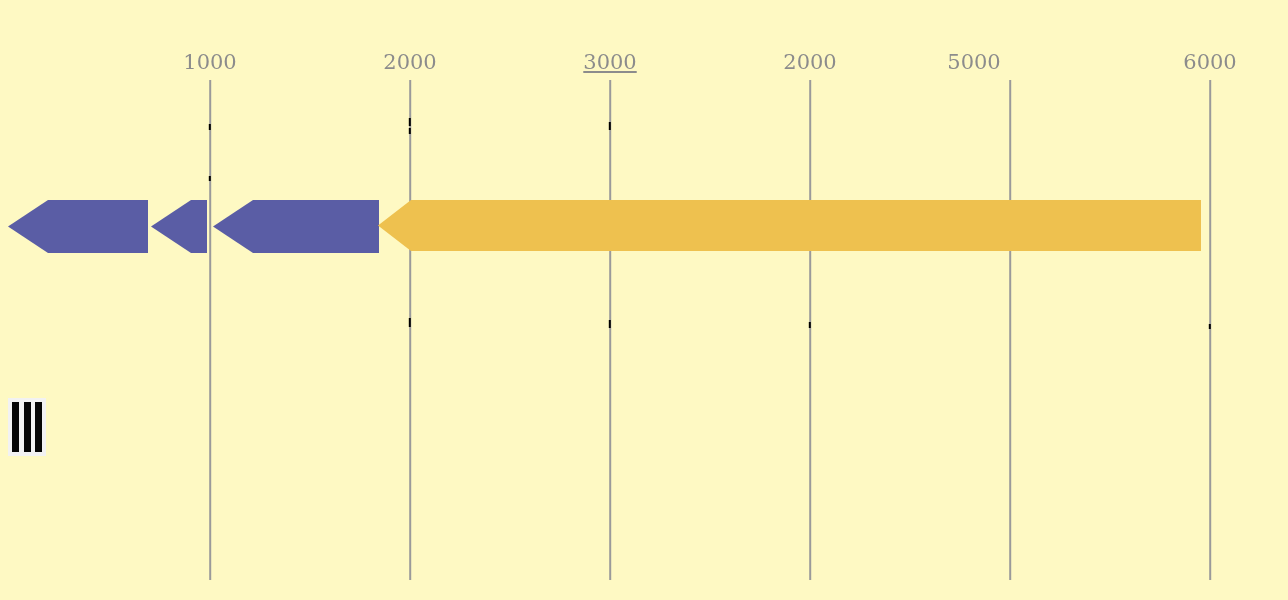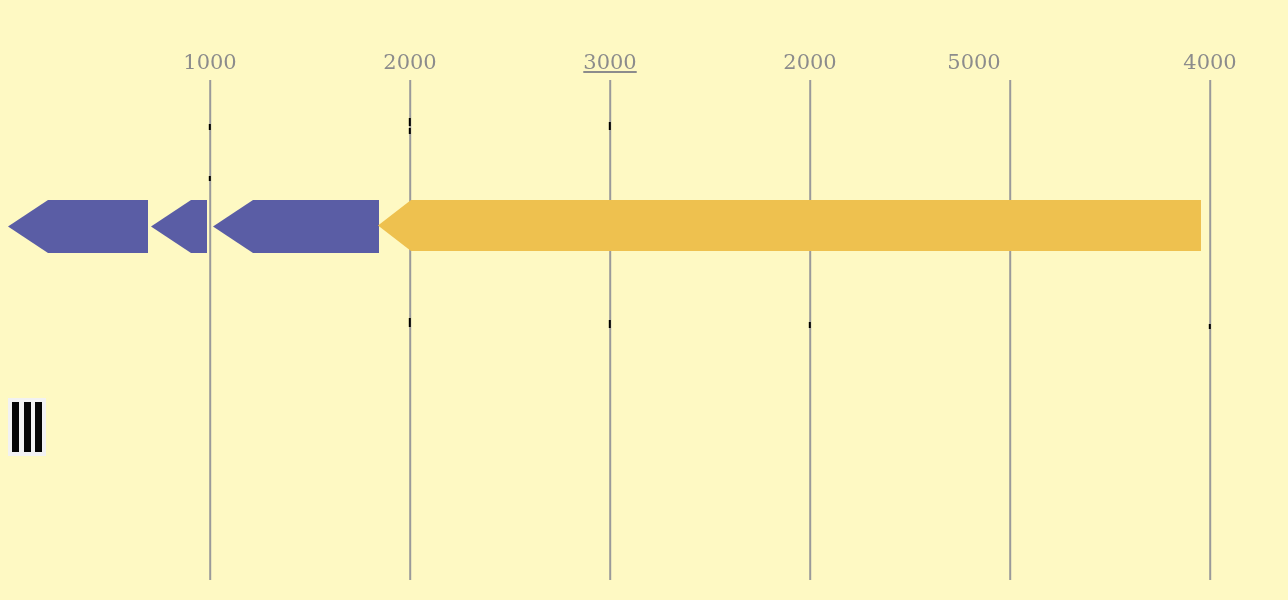--- a/index.html
+++ b/index.html
@@ -130,21 +130,21 @@
     </div>
 
   </div>
 
   <div class="axis-layer">
     <div class="tick-label" style="left:210px; top:52px;">1000</div>
     <div class="tick-label" style="left:410px; top:52px;">2000</div>
     <div class="tick-label" style="left:610px; top:52px;text-decoration:underline;">3000</div>
     <div class="tick-label" style="left:810px; top:52px;">2000</div>
     <div class="tick-label" style="left:974px; top:52px;">5000</div>
-    <div class="tick-label" style="left:1210px; top:52px;">4000</div>
+    <div class="tick-label" style="left:1210px; top:52px;">6000</div>
   </div>
 
   <div class="legend-layer">
     <div class="legend-marker" style="left:8px; top:398px; width:38px; height:58px;">
       <div class="stripes">
         <div class="stripe"></div>
         <div class="stripe"></div>
         <div class="stripe"></div>
       </div>
     </div>

